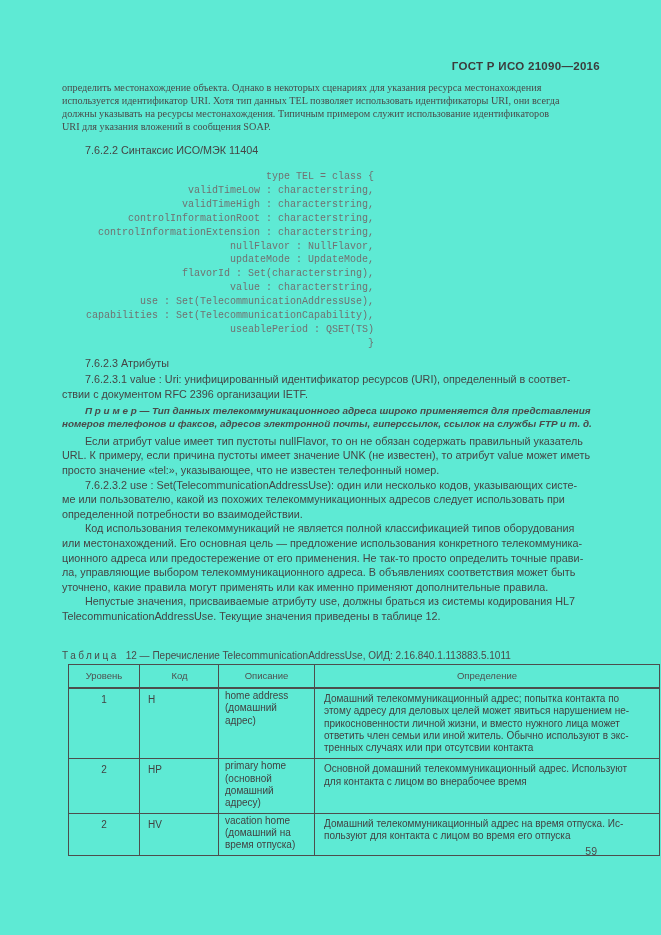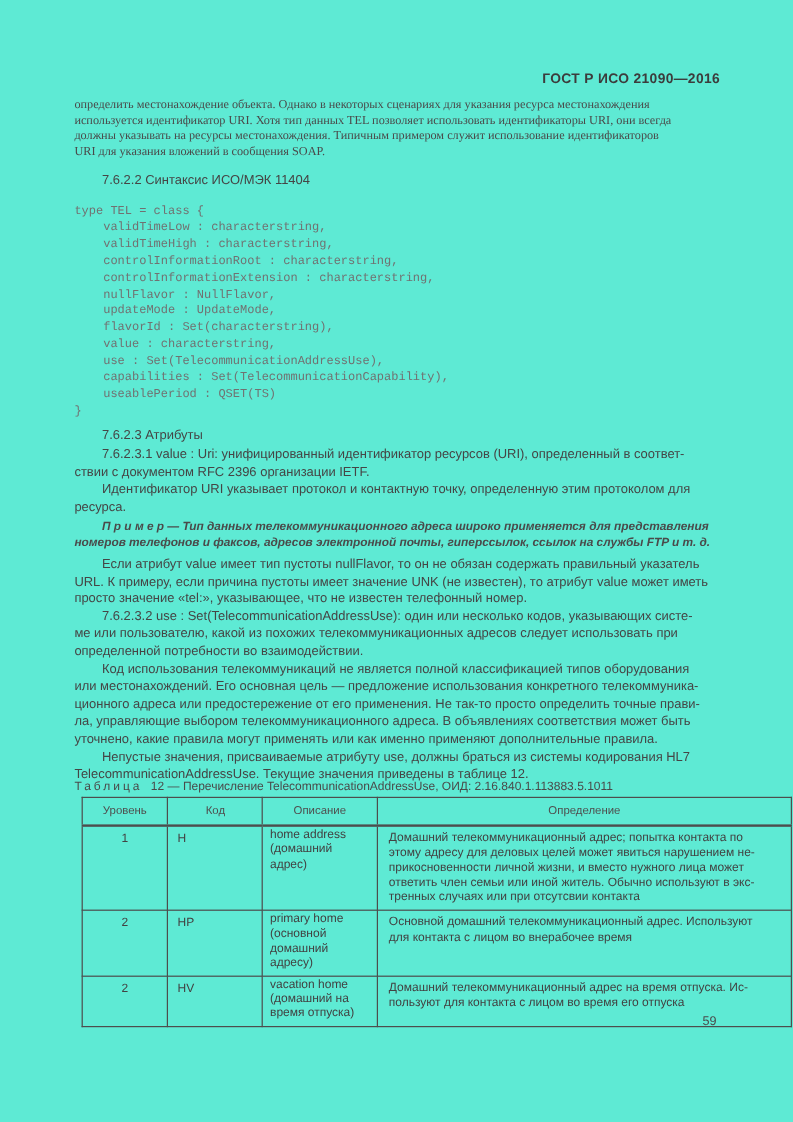--- a/index.html
+++ b/index.html
@@ -27,20 +27,21 @@
     position:absolute;left:62px;width:538px;
     font-size:10.8px;color:#454545;text-indent:23px;
   }
   .h-syntax{top:144px;}
   .h-attrs{top:357px;}
   .code{
     position:absolute;top:170px;left:62px;
     font-family:"Liberation Mono","DejaVu Sans Mono",monospace;
     font-size:10px;line-height:13.9px;color:#717171;
     white-space:pre;
+    text-align:right;
   }
   .bodytext{
     position:absolute;top:372px;left:62px;width:538px;
     font-size:10.8px;line-height:14.6px;color:#454545;
   }
   .bodytext p{
     margin:0;white-space:pre-line;text-indent:23px;
   }
   .bodytext p.example{
     font-size:9.9px;line-height:12.8px;
@@ -111,22 +112,20 @@
     use : Set(TelecommunicationAddressUse),
     capabilities : Set(TelecommunicationCapability),
     useablePeriod : QSET(TS)
 }</div>
 
   <div class="heading h-attrs">7.6.2.3 Атрибуты</div>
 
   <div class="bodytext">
     <p>7.6.2.3.1 value : Uri: унифицированный идентификатор ресурсов (URI), определенный в соответ-
 ствии с документом RFC 2396 организации IETF.</p>
-    <p>Идентификатор URI указывает протокол и контактную точку, определенную этим протоколом для
-ресурса.</p>
     <p class="example">П р и м е р  —  Тип данных телекоммуникационного адреса широко применяется для представления
 номеров телефонов и факсов, адресов электронной почты, гиперссылок, ссылок на службы FTP и т. д.</p>
     <p>Если атрибут value имеет тип пустоты nullFlavor, то он не обязан содержать правильный указатель
 URL. К примеру, если причина пустоты имеет значение UNK (не известен), то атрибут value может иметь
 просто значение «tel:», указывающее, что не известен телефонный номер.</p>
     <p>7.6.2.3.2 use : Set(TelecommunicationAddressUse): один или несколько кодов, указывающих систе-
 ме или пользователю, какой из похожих телекоммуникационных адресов следует использовать при
 определенной потребности во взаимодействии.</p>
     <p>Код использования телекоммуникаций не является полной классификацией типов оборудования
 или местонахождений. Его основная цель — предложение использования конкретного телекоммуника-

